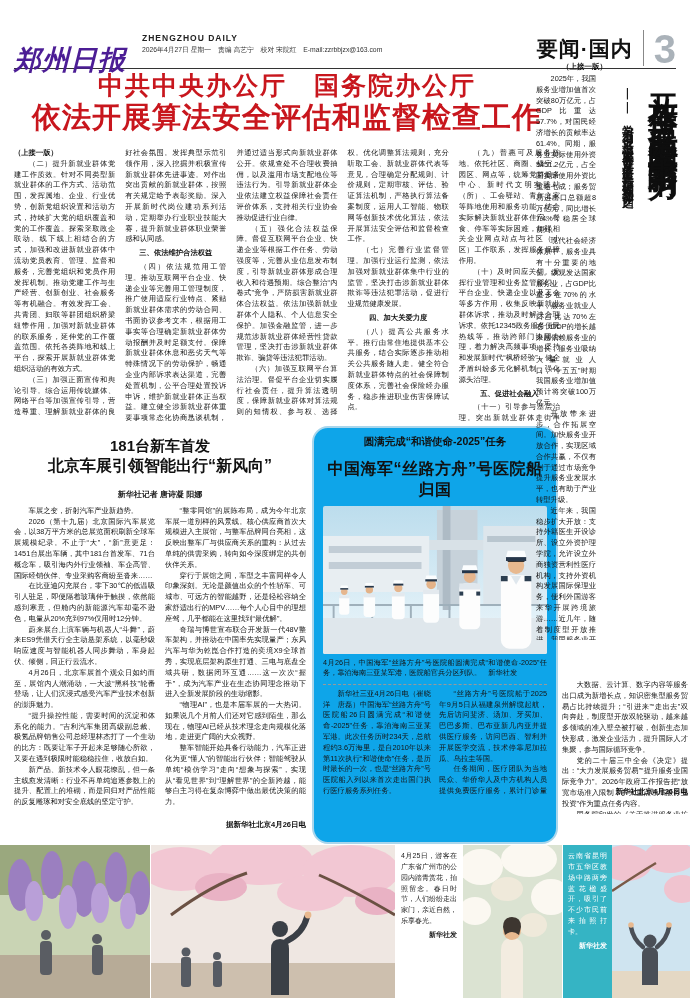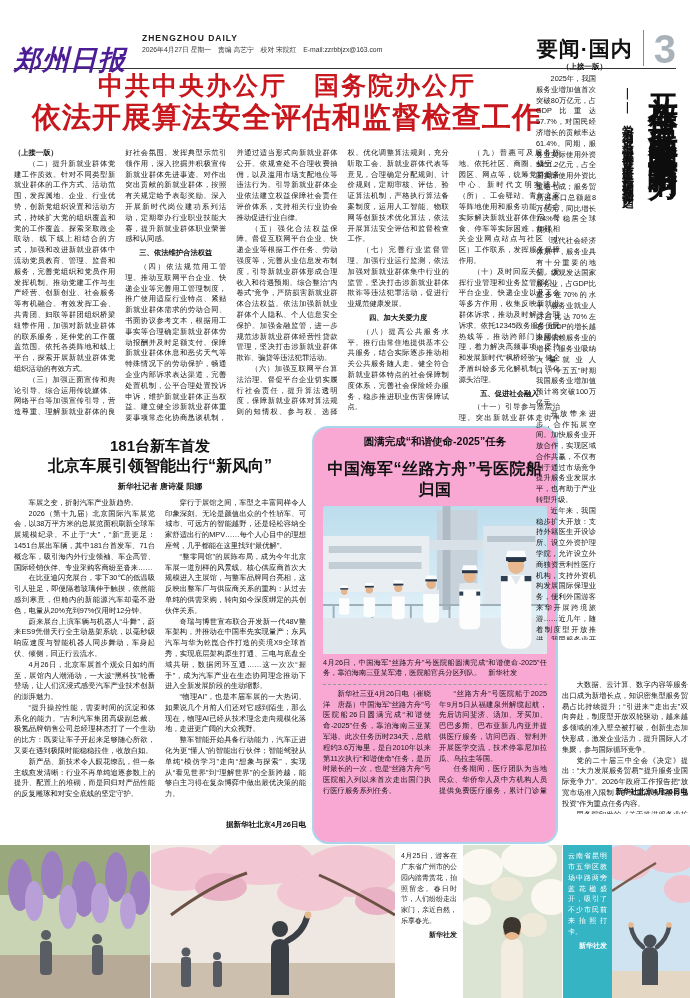--- a/index.html
+++ b/index.html
@@ -25,26 +25,26 @@
   #main-title{position:absolute;left:14px;top:74px;width:546px;text-align:center;color:#c8161d;font-weight:bold;font-family:Liberation Mono, monospace;}
   #main-title .l1{font-size:25px;letter-spacing:2px;line-height:1.15;}
   #main-title .l2{font-size:29px;letter-spacing:1px;line-height:1.2;}
   #main-body{position:absolute;left:14px;top:148px;width:546px;height:280px;overflow:hidden;
              column-count:5;column-gap:10px;}
   #main-sig{position:absolute;left:350px;top:430px;width:128px;}
   
   #car{position:absolute;left:14px;top:437px;width:292px;}
   #car .t1{font-size:15px;font-weight:bold;text-align:center;line-height:1.25;}
   #car .t2{font-size:16px;font-weight:bold;text-align:center;line-height:1.25;}
-  #car .byline{font-size:8px;font-weight:bold;text-align:center;color:#222;margin:5px 0 6px;}
+  #car .byline{font-size:8px;font-weight:bold;text-align:center;color:#222;margin:13px 0 6px;}
   #car-body{column-count:2;column-gap:10px;height:322px;overflow:hidden;}
   #car-sig{position:absolute;left:160px;top:820px;width:146px;}
   
   #navy{position:absolute;left:312px;top:426px;width:246px;height:418px;box-sizing:border-box;
-        border:2px solid #a9d6ec;border-radius:16px;padding:7px 9px 6px;background:#f9a8d4;}
+        border:2px solid #a9d6ec;border-radius:16px;padding:7px 9px 6px;background:#0ea5e9;}
   #navy .kicker{font-size:10.5px;font-weight:bold;text-align:center;}
   #navy .title{font-size:16px;font-weight:bold;text-align:center;margin-top:10px;letter-spacing:0.5px;}
   #navy-photo{width:100%;height:148px;margin:5px 0 4px;display:block;border-radius:2px;}
   #navy .caption{font-size:7.2px;line-height:1.45;text-align:justify;color:#141414;}
   #navy .dash{border:0;border-top:1px dashed #999;margin:5px 0 4px;}
   #navy-body{column-count:2;column-gap:8px;height:118px;overflow:hidden;}
   
   #r-cont{position:absolute;left:562px;top:62px;width:60px;font-size:7.5px;font-weight:bold;}
   #r-col{position:absolute;left:536px;top:74px;width:60px;height:566px;overflow:hidden;}
   .vert{writing-mode:vertical-rl;}
@@ -107,22 +107,22 @@
     <div class="t2">北京车展引领智能出行“新风向”</div>
     <div class="byline">新华社记者 唐诗凝 阳娜</div>
     <div id="car-body" class="smalltext">
         <p class="par p">车展之变，折射汽车产业新趋势。</p>
         <p class="par p">2026（第十九届）北京国际汽车展览会，以38万平方米的总展览面积刷新全球车展规模纪录。不止于“大”，“新”意更足：1451台展出车辆，其中181台首发车、71台概念车，吸引海内外行业领袖、车企高管、国际经销伙伴、专业采购客商纷至沓来……</p>
         <p class="par p">在比亚迪闪充展台，零下30℃的低温吸引人驻足，即便隔着玻璃伸手触摸，依然能感到寒意，但舱内的新能源汽车却毫不逊色，电量从20%充到97%仅用时12分钟。</p>
         <p class="par p">蔚来展台上演车辆与机器人“斗舞”，蔚来ES9凭借天行全主动悬架系统，以毫秒级响应速度与智能机器人同步舞动，车身起伏、倾侧，回正行云流水。</p>
         <p class="par p">4月26日，北京车展首个观众日如约而至，展馆内人潮涌动，一大波“黑科技”轮番登场，让人们沉浸式感受汽车产业技术创新的澎湃魅力。</p>
         <p class="par p">“提升操控性能，需要时间的沉淀和体系化的能力。”吉利汽车集团高级副总裁、极氪品牌销售公司总经理林杰打了一个生动的比方：既要让车子开起来足够随心所欲，又要在遇到极限时能稳稳拉住，收放自如。</p>
         <p class="par p">新产品、新技术令人眼花缭乱，但一条主线愈发清晰：行业不再单纯追逐参数上的提升、配置上的堆砌，而是回归对产品性能的反复雕琢和对安全底线的坚定守护。</p>
+        <p class="par p">“整零同馆”的展陈布局，成为今年北京车展一道别样的风景线。核心供应商首次大规模进入主展馆，与整车品牌同台亮相，这反映出整车厂与供应商关系的重构：从过去单纯的供需采购，转向如今深度绑定的共创伙伴关系。</p>
         <p class="par p">穿行于展馆之间，车型之丰富同样令人印象深刻。无论是颜值出众的个性轿车、可城市、可远方的智能越野，还是轻松容纳全家舒适出行的MPV……每个人心目中的理想座驾，几乎都能在这里找到“最优解”。</p>
-        <p class="par p">“整零同馆”的展陈布局，成为今年北京车展一道别样的风景线。核心供应商首次大规模进入主展馆，与整车品牌同台亮相，这反映出整车厂与供应商关系的重构：从过去单纯的供需采购，转向如今深度绑定的共创伙伴关系。</p>
         <p class="par p">奇瑞与博世宣布联合开发新一代48V整车架构，并推动在中国率先实现量产；东风汽车与华为乾崑合作打造的奕境X9全球首秀，实现底层架构原生打通、三电与底盘全域共研，数据闭环互通……这一次次“握手”，成为汽车产业在生态协同理念推动下进入全新发展阶段的生动缩影。</p>
         <p class="par p">“物理AI”，也是本届车展的一大热词。如果说几个月前人们还对它感到陌生，那么现在，物理AI已经从技术理念走向规模化落地，走进更广阔的大众视野。</p>
         <p class="par p">整车智能开始具备行动能力，汽车正进化为更“懂人”的智能出行伙伴；智能驾驶从单纯“模仿学习”走向“想象与探索”，实现从“看见世界”到“理解世界”的全新跨越，能够自主习得在复杂博弈中做出最优决策的能力。</p>
       </div>
   </div>
   <div id="car-sig" class="sig">据新华社北京4月26日电</div>
 
   <div id="navy">
     <div class="kicker">圆满完成“和谐使命-2025”任务</div>
     <div class="title">中国海军“丝路方舟”号医院船归国</div>

